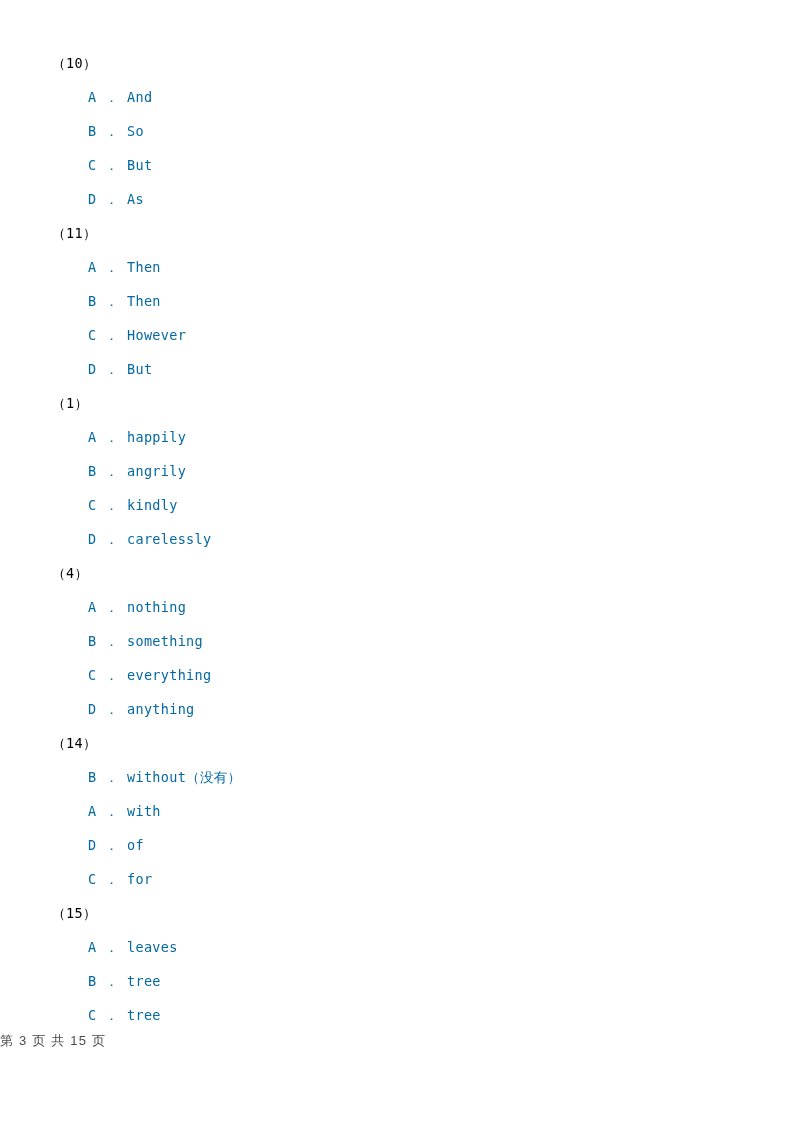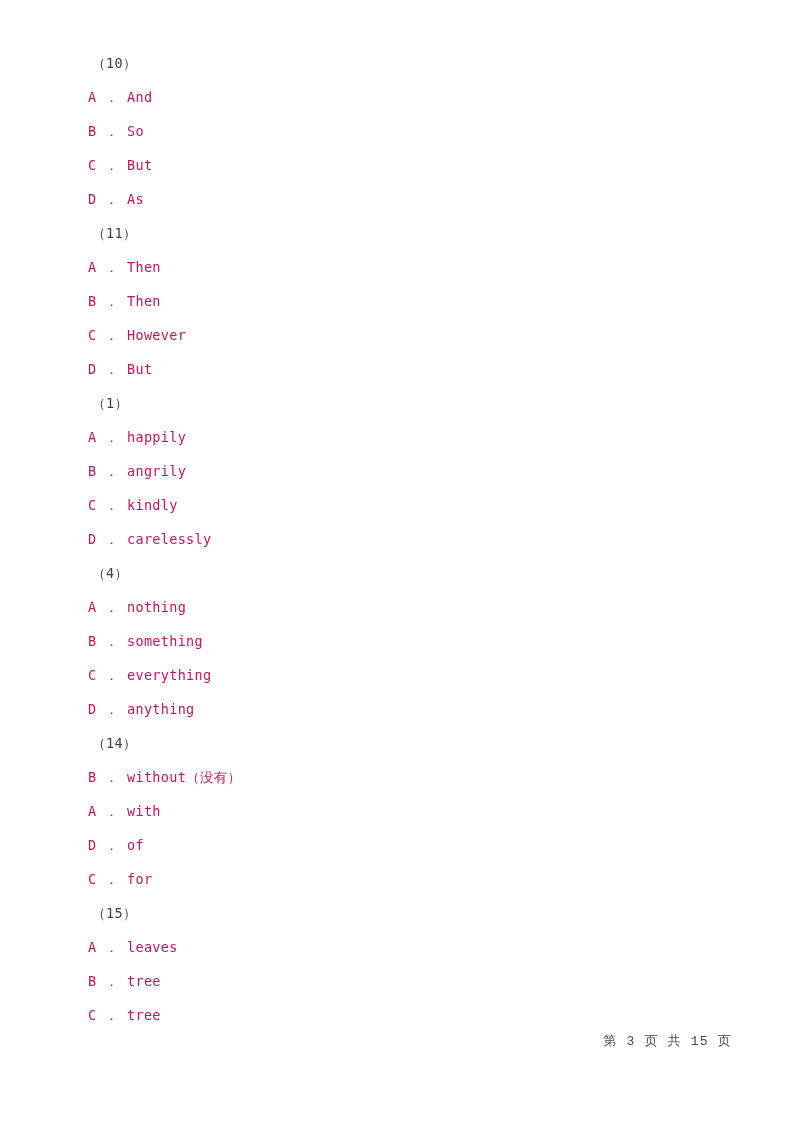--- a/index.html
+++ b/index.html
@@ -33,47 +33,47 @@
   }
 
   .qgroup {
     margin: 0;
     padding: 0;
   }
 
   .qnum {
     height: 34px;
     line-height: 34px;
-    padding-left: 92px;
+    padding-left: 52px;
     font-size: 13.5px;
-    color: #404040;
+    color: #000000;
     letter-spacing: 0.4px;
     white-space: pre;
   }
 
   .opt {
     height: 34px;
     line-height: 34px;
     padding-left: 88px;
     font-size: 13.5px;
-    color: #be185d;
+    color: #0369a1;
     letter-spacing: 0.3px;
     white-space: pre;
   }
 
   .footer {
     position: absolute;
     left: 0;
     top: 1032px;
     width: 732px;
-    text-align: right;
+    text-align: left;
     font-size: 13px;
     color: #4a4a4a;
     letter-spacing: 1.2px;
-    font-family: Liberation Mono, monospace;
+    font-family: Liberation Sans, sans-serif;
     white-space: pre;
   }
 </style>
 </head>
 <body>
 
 <div class="page">
 
   <div class="content">
 

